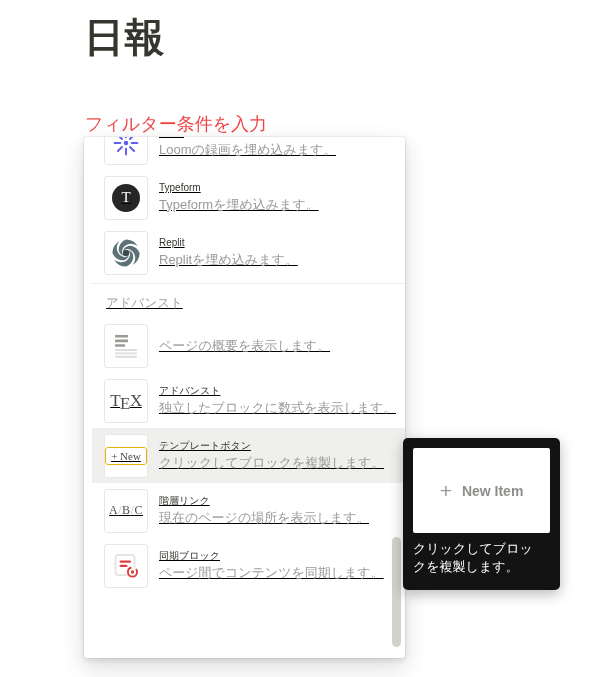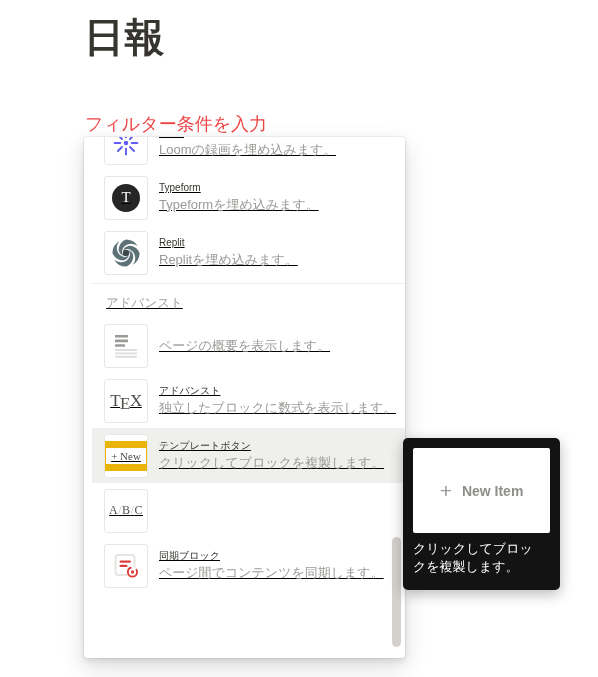--- a/index.html
+++ b/index.html
@@ -132,21 +132,21 @@
   .ico-replit  { width: 30px; height: 30px; }
   .ico-toc     { width: 30px; height: 30px; }
   .ico-tex {
     font-family: "Liberation Serif", "DejaVu Serif", serif;
     font-size: 17px;
     color: #4e4c47;
     letter-spacing: -0.5px;
   }
   .ico-tex .sub { font-size: 17px; display: inline-block; transform: translateY(3px); }
   .ico-newbtn {
-    border: 7px solid #eab308;
+    border: 1px solid #eab308;
     border-radius: 3px;
     font-family: "Liberation Serif", "DejaVu Serif", serif;
     font-size: 11px;
     color: #4a4844;
     padding: 2px 5px;
     background: #fff;
     white-space: nowrap;
   }
   .ico-abc {
     font-family: "Liberation Serif", "DejaVu Serif", serif;
@@ -296,20 +296,24 @@
         <div class="row-text">
           <div class="row-title">テンプレートボタン</div>
           <div class="row-desc">クリックしてブロックを複製します。</div>
         </div>
       </div>
 
       <div class="menu-row">
         <div class="row-icon">
           <span class="ico-abc"><span>A</span><span class="sl">/</span><span>B</span><span class="sl">/</span><span>C</span></span>
         </div>
+        <div class="row-text">
+          <div class="row-title">階層リンク</div>
+          <div class="row-desc">現在のページの場所を表示します。</div>
+        </div>
       </div>
 
       <div class="menu-row">
         <div class="row-icon">
           <svg class="ico-sync" viewBox="0 0 30 30" aria-hidden="true">
             <rect x="4.5" y="4" width="19" height="20" rx="3" fill="none" stroke="#e6e5e2" stroke-width="2"></rect>
             <rect x="8.5" y="9.5" width="11.5" height="2.2" rx="1.1" fill="#e03e3e"></rect>
             <rect x="8.5" y="13.8" width="8" height="2.2" rx="1.1" fill="#e03e3e"></rect>
             <circle cx="21.5" cy="21" r="5.2" fill="#ffffff"></circle>
             <circle cx="21.5" cy="21" r="4.6" fill="none" stroke="#e03e3e" stroke-width="1.9" stroke-dasharray="20 5"></circle>

